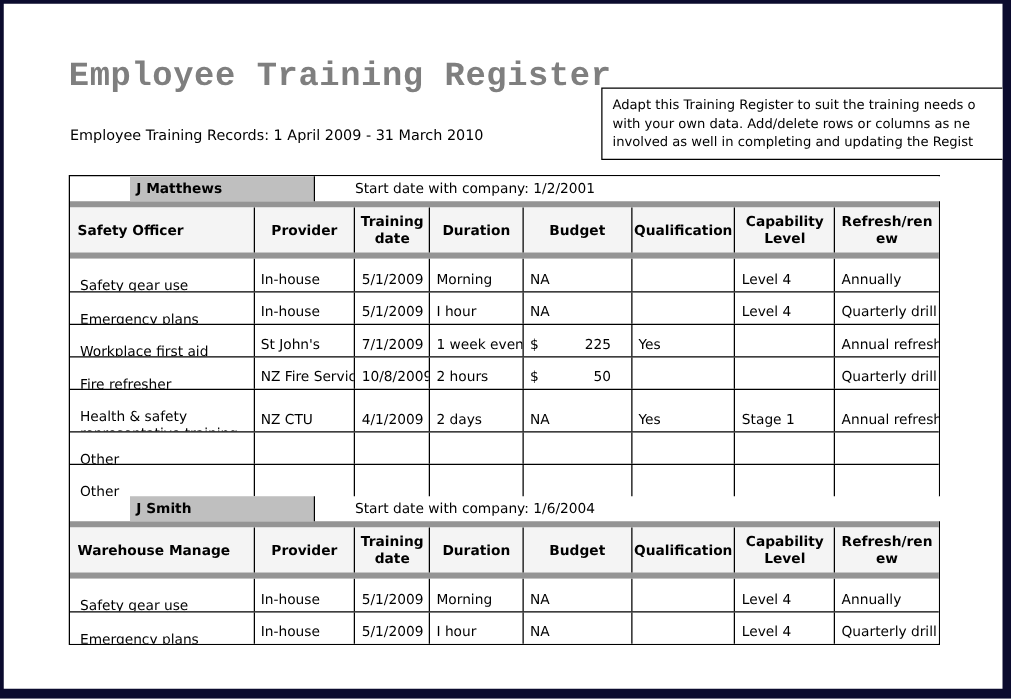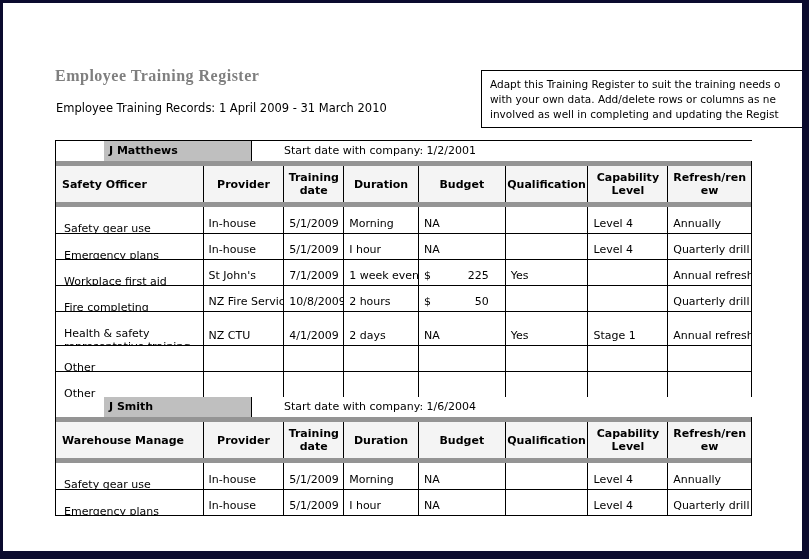--- a/index.html
+++ b/index.html
@@ -3,23 +3,23 @@
 <meta charset="utf-8">
 <style>
   html,body{margin:0;padding:0;background:#fff;}
   body{width:809px;height:559px;font-family:"DejaVu Sans","Liberation Sans",sans-serif;color:#000;}
   .page{
     position:relative;box-sizing:border-box;width:809px;height:559px;background:#fff;
     border-style:solid;border-color:var(--frame);
     border-width:3px 7px 8px 3px;overflow:hidden;
   }
   .title{
-    position:absolute;left:52px;top:64px;
-    font-family:Liberation Serif, serif;
-    font-weight:bold;font-size:16px;color:var(--title);letter-spacing:0.5px;
+    position:absolute;left:52px;top:44px;
+    font-family:Liberation Mono, monospace;
+    font-weight:bold;font-size:27px;color:var(--title);letter-spacing:0.5px;
   }
   .subtitle{
     position:absolute;left:53px;top:98px;
     font-weight:normal;font-size:11.5px;color:#000;
   }
   .note-box{
     position:absolute;left:478px;top:67px;width:345px;height:46px;
     border:1px solid #000;background:#fff;padding:6px 0 4px 8px;
     font-size:10.5px;line-height:15px;white-space:nowrap;overflow:hidden;
   }
@@ -103,21 +103,21 @@
         <div class="cell w3">1 week evening</div>
         <div class="cell w4 budget-cell">
           <div class="">$</div>
           <div class="">225</div>
         </div>
         <div class="cell w5">Yes</div>
         <div class="cell w6"></div>
         <div class="cell w7">Annual refresher</div>
       </div>
       <div class="row data-row">
-        <div class="cell w0 course">Fire completing</div>
+        <div class="cell w0 course">Fire refresher</div>
         <div class="cell w1">NZ Fire Service</div>
         <div class="cell w2">10/8/2009</div>
         <div class="cell w3">2 hours</div>
         <div class="cell w4 budget-cell">
           <div class="">$</div>
           <div class="">50</div>
         </div>
         <div class="cell w5"></div>
         <div class="cell w6"></div>
         <div class="cell w7">Quarterly drill</div>

